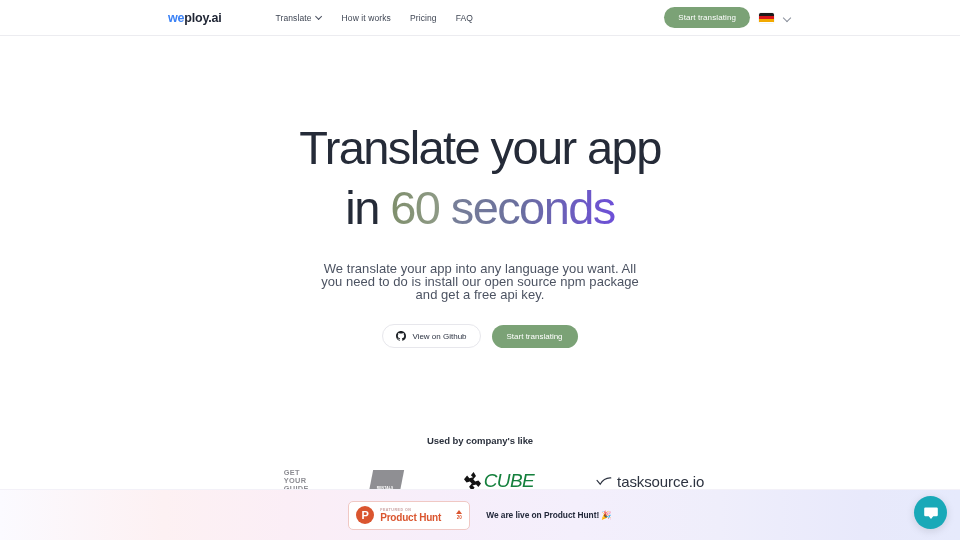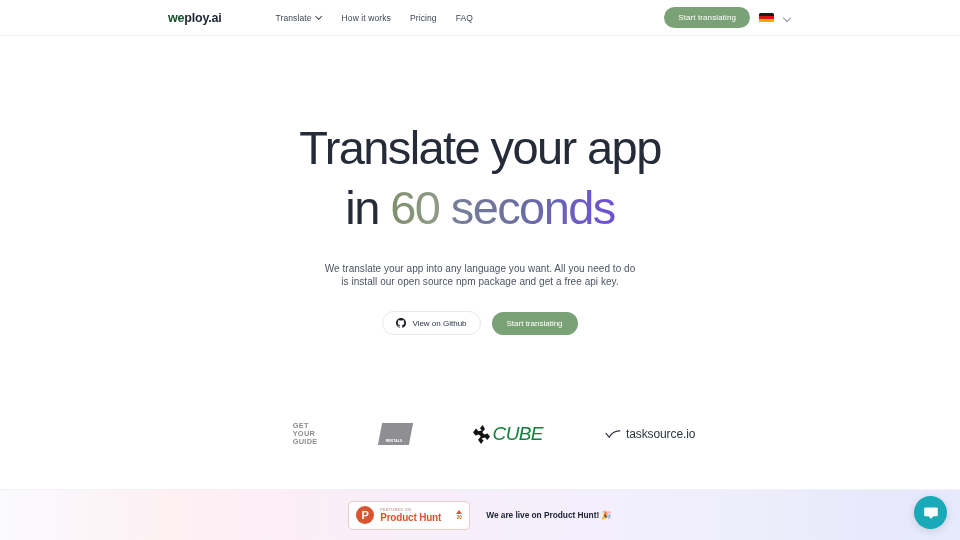--- a/index.html
+++ b/index.html
@@ -38,21 +38,21 @@
 
   .logo {
     font-size: 12.5px;
     font-weight: 700;
     letter-spacing: -0.2px;
     white-space: nowrap;
     cursor: pointer;
     display: flex;
     align-items: baseline;
   }
-  .logo-we { color: #14532d; }
+  .logo-we { color: #3b82f6; }
   .logo-rest { color: #1e2433; }
 
   .nav {
     display: flex;
     align-items: center;
     gap: 19px;
     margin-left: 54px;
   }
 
   .nav-item {
@@ -152,21 +152,21 @@
   .grad-seconds {
     background: linear-gradient(90deg, #7a8296 0%, #6a6f9e 45%, #6d4fd8 100%);
     -webkit-background-clip: text;
     background-clip: text;
     color: transparent;
   }
 
   .subtitle {
     margin: 24px auto 0;
     width: 318px;
-    font-size: 10px;
+    font-size: 13px;
     line-height: 13px;
     color: #4c5362;
     letter-spacing: 0.05px;
   }
 
   .cta-row {
     margin-top: 23px;
     display: flex;
     justify-content: center;
     align-items: center;
@@ -267,21 +267,21 @@
     letter-spacing: -0.6px;
     font-family: "Liberation Sans", sans-serif;
   }
 
   .logo-tasksource {
     display: flex;
     align-items: center;
     gap: 5px;
   }
   .logo-tasksource-text {
-    font-size: 12px;
+    font-size: 15px;
     color: #2d3340;
     letter-spacing: -0.1px;
   }
 
   
   .bottom-bar {
     position: absolute;
     left: 0;
     bottom: 0;
     width: 960px;
@@ -449,20 +449,21 @@
       <span>View on Github</span>
     </button>
 
     <button class="btn-green-lg">Start translating</button>
   </div>
 
 </section>
 
 <section class="social-proof">
 
+  <div class="sp-title">Used by company's like</div>
 
   <div class="logo-strip">
 
     <div class="logo-gyg">
       <div>GET</div>
       <div>YOUR</div>
       <div>GUIDE</div>
     </div>
 
     <div class="logo-rentals">

